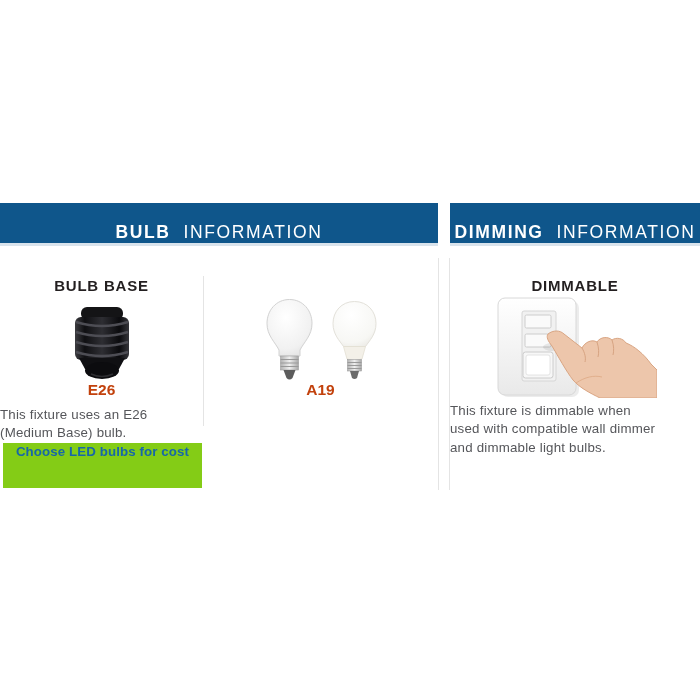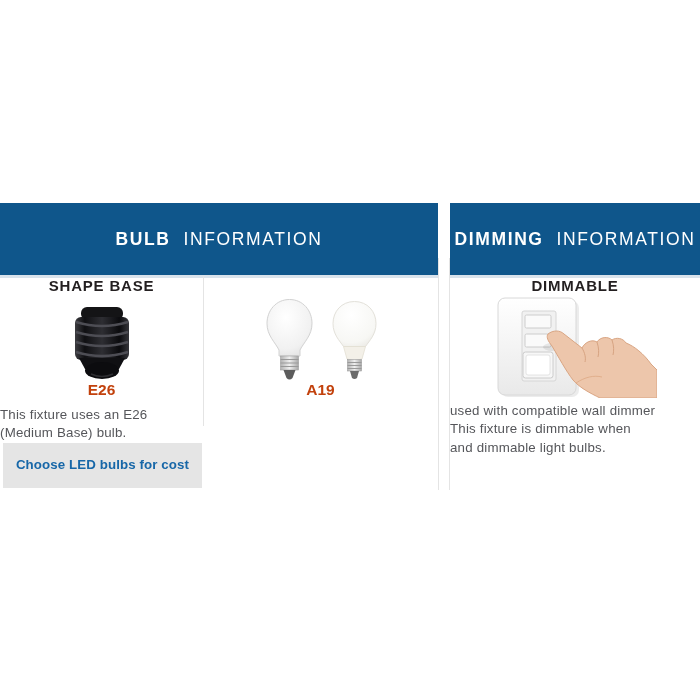--- a/index.html
+++ b/index.html
@@ -2,22 +2,22 @@
 <html><head>
 <meta charset="utf-8">
 <style>
   html,body{margin:0;padding:0;background:#fff;}
   .canvas{
     position:relative;width:700px;height:700px;background:#ffffff;overflow:hidden;
     font-family:"Liberation Sans", sans-serif;
   }
   
   .bar{
-    position:absolute;top:203px;height:72px;background:#0F568B;color:#fff;
-    display:flex;align-items:center;justify-content:center;
+    position:absolute;top:203px;height:40px;background:#0F568B;color:#fff;
+    display:flex;align-items:flex-end;justify-content:center;
     font-size:17.5px;letter-spacing:1.6px;
     box-shadow:0 3px 0 #d9e3ec;
   }
   .bar-left{left:0;width:438px;}
   .bar-right{left:450px;width:250px;}
   .bar .bold{font-weight:700;margin-right:7px;}
   .bar .reg{font-weight:400;margin-left:6px;}
   
   .vdiv{position:absolute;width:1px;background:#e4e4e4;}
   .vdiv-a{left:438px;top:258px;height:232px;}
@@ -38,22 +38,22 @@
   .v-shape{left:204px;width:233px;top:381px;}
   .col-desc{
     position:absolute;font-size:13.3px;line-height:1.38;color:#55565a;
     text-align:left;letter-spacing:.2px;
   }
   .d-base{left:0;width:203px;top:406px;}
   .d-shape{left:204px;width:233px;top:406px;}
   .d-dim{left:450px;width:250px;top:402px;}
   
   .callout{
-    position:absolute;left:3px;top:443px;width:199px;height:45px;background:#e5e5e5;
-    display:flex;flex-direction:column;justify-content:center;text-align:center;
+    position:absolute;left:3px;top:443px;width:199px;height:45px;background:#84cc16;
+    display:flex;flex-direction:row;justify-content:center;text-align:center;
     font-weight:700;font-size:13.3px;line-height:1.4;color:#1767A8;letter-spacing:.1px;
   }
   
   .img-e26{position:absolute;left:69px;top:306px;width:66px;height:74px;}
   .img-bulbs{
     position:absolute;left:204px;top:298px;width:233px;height:84px;
     display:flex;justify-content:center;align-items:flex-end;gap:10px;
   }
   .img-dimmer{position:absolute;left:492px;top:296px;width:165px;height:102px;}
   svg{display:block;}
@@ -69,21 +69,21 @@
   </div>
   <div class="bar bar-right">
     <span class="bold">DIMMING</span>
     <span class="reg">INFORMATION</span>
   </div>
 
   <div class="vdiv vdiv-a"></div>
   <div class="vdiv vdiv-b"></div>
   <div class="vdiv vdiv-col"></div>
 
-  <div class="col-title t-base">SHAPE BASE</div>
+  <div class="col-title t-base">BULB BASE</div>
   <div class="col-title t-dim">DIMMABLE</div>
 
   <div class="img-e26">
     <svg width="66" height="74" viewBox="0 0 66 74" xmlns="http://www.w3.org/2000/svg">
       <defs>
         <linearGradient id="mg" x1="0" y1="0" x2="1" y2="0">
           <stop offset="0" stop-color="#3c3c40"></stop>
           <stop offset="0.18" stop-color="#101013"></stop>
           <stop offset="0.5" stop-color="#2e2e33"></stop>
           <stop offset="0.82" stop-color="#0b0b0e"></stop>
@@ -183,22 +183,22 @@
   </div>
 
   <div class="col-value v-base">E26</div>
   <div class="col-value v-shape">A19</div>
 
   <div class="col-desc d-base">
     <div>This fixture uses an E26</div>
     <div>(Medium Base) bulb.</div>
   </div>
   <div class="col-desc d-dim">
+    <div>This fixture is dimmable when</div>
     <div>used with compatible wall dimmer</div>
-    <div>This fixture is dimmable when</div>
     <div>and dimmable light bulbs.</div>
   </div>
 
   <div class="callout">
     <div>Choose LED bulbs for cost</div>
   </div>
 
 </div>
 
 </body></html>

